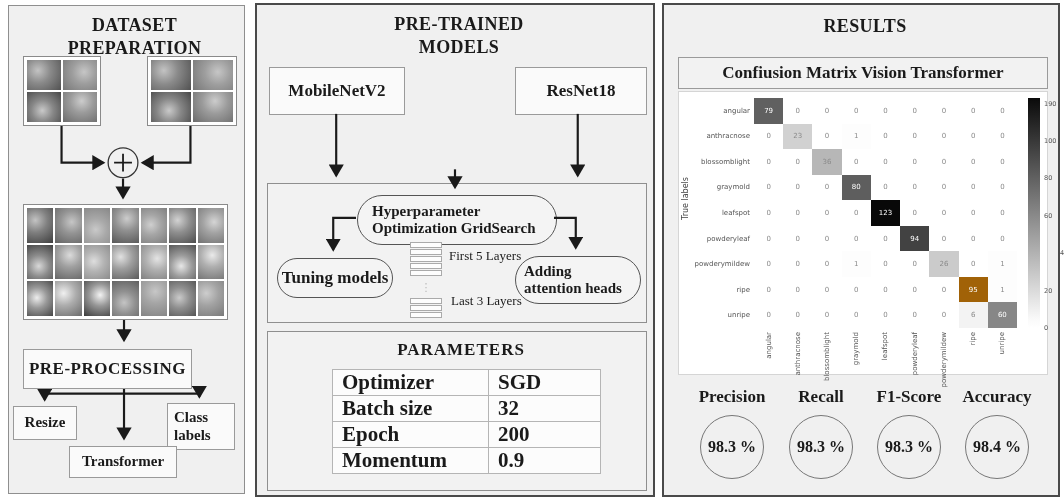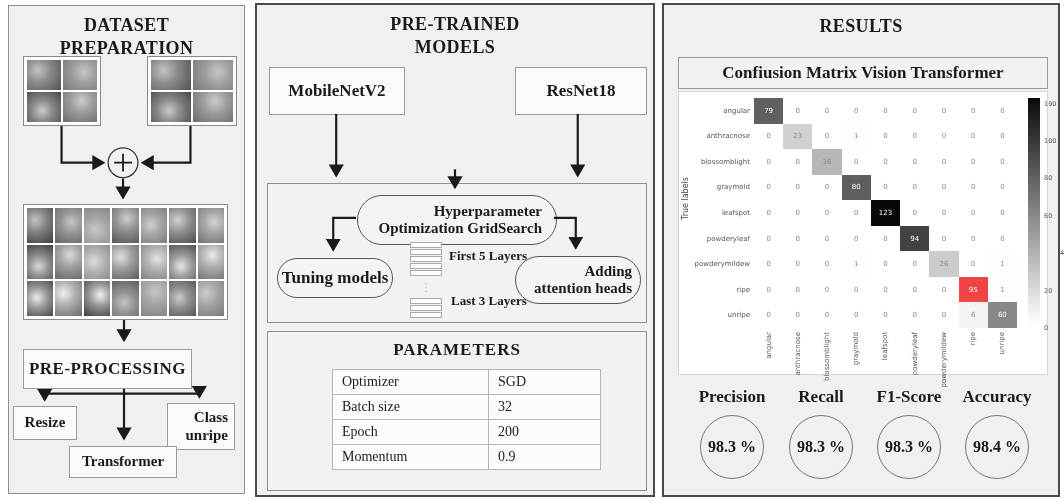--- a/index.html
+++ b/index.html
@@ -1,40 +1,40 @@
 <!DOCTYPE html>
 <html><head>
 <meta charset="utf-8">
 <style>
   html,body{margin:0;padding:0;background:#fff;}
   .canvas{position:relative;width:1064px;height:501px;background:#fff;
           font-family:"Liberation Serif",serif;color:#1a1a1a;overflow:hidden;}
   .panel{position:absolute;background:#f0f0f0;box-sizing:border-box;}
   .panel-light{border:1.5px solid #8f8f8f;}
   .panel-dark{border:2px solid #4a4a4a;}
-  .ptitle{position:absolute;left:0;right:0;text-align:center;font-weight:bold;
+  .ptitle{position:absolute;left:8px;right:0;text-align:center;font-weight:bold;
           font-size:18px;line-height:1.25;letter-spacing:.4px;}
   .box{position:absolute;background:#fafafa;border:1px solid #9a9a9a;box-sizing:border-box;
-       display:flex;align-items:center;justify-content:center;text-align:right;
+       display:flex;align-items:center;justify-content:center;text-align:left;
        font-weight:bold;font-size:15px;line-height:1.15;}
   .big{font-size:17px;}
   .stadium{border-radius:26px;background:#f4f4f4;border:1.4px solid #555;}
   .photo-grid{position:absolute;display:grid;gap:2px;background:#fff;border:1px solid #8a8a8a;
               padding:3px;box-sizing:border-box;}
   .tile{width:100%;height:100%;min-height:0;}
   svg.wires{position:absolute;inset:0;pointer-events:none;}
   
   .stack{position:absolute;width:32px;display:flex;flex-direction:column;gap:1px;}
   .slat{height:6px;background:#fdfdfd;border:1px solid #aaa;box-sizing:border-box;}
   .stack-dots{height:20px;display:flex;align-items:center;justify-content:center;
               color:#bbb;font-size:11px;font-family:"DejaVu Sans",sans-serif;}
-  .stack-label{position:absolute;font-weight:bold;font-size:13px;white-space:nowrap;}
+  .stack-label{position:absolute;font-weight:normal;font-size:13px;white-space:nowrap;}
   
   .params-table{position:absolute;border-collapse:collapse;background:#fff;
-                font-size:14px;font-weight:normal;border-radius:32px;}
+                font-size:21px;font-weight:bold;border-radius:32px;}
   .params-table td{border:1px solid #b5b5b5;height:24px;padding:0 0 0 9px;background:#fcfcfc;}
   .params-table td:first-child{width:146px;}
   .params-table td:last-child{width:102px;}
   
   .plot{position:absolute;background:#fff;border:1px solid #d5d5d5;box-sizing:border-box;
         font-family:"DejaVu Sans",sans-serif;}
   .heatmap{position:absolute;display:grid;}
   .hm-cell{display:flex;align-items:center;justify-content:center;font-size:7px;}
   .row-labels{position:absolute;display:flex;flex-direction:column;}
   .row-label{flex:1;display:flex;align-items:center;justify-content:flex-end;
@@ -123,21 +123,21 @@
       </div>
 
     <div class="box big" style="left:14px;top:343px;width:169px;height:40px;letter-spacing:.5px;">
       <span>PRE-PROCESSING</span>
     </div>
 
     <div class="box" style="left:4px;top:400px;width:64px;height:34px;">
       <span>Resize</span>
     </div>
     <div class="box" style="left:158px;top:397px;width:68px;height:47px;padding:0 6px;">
-      <span>Class unripe</span>
+      <span>Class labels</span>
     </div>
     <div class="box" style="left:60px;top:440px;width:108px;height:32px;">
       <span>Transformer</span>
     </div>
   </div>
 
   <div class="panel panel-dark" style="left:255px;top:3px;width:400px;height:494px;">
     <div class="ptitle" style="top:8px;">
       <span style="display:block;width:170px;margin:0 auto;">PRE-TRAINED MODELS</span>
     </div>
@@ -302,21 +302,21 @@
           <div class="hm-cell" style="background: rgb(203, 203, 203); color: rgb(138, 138, 138);">26</div>
           <div class="hm-cell" style="background: rgb(255, 255, 255); color: rgb(138, 138, 138);">0</div>
           <div class="hm-cell" style="background: rgb(253, 253, 253); color: rgb(138, 138, 138);">1</div>
           <div class="hm-cell" style="background: rgb(255, 255, 255); color: rgb(138, 138, 138);">0</div>
           <div class="hm-cell" style="background: rgb(255, 255, 255); color: rgb(138, 138, 138);">0</div>
           <div class="hm-cell" style="background: rgb(255, 255, 255); color: rgb(138, 138, 138);">0</div>
           <div class="hm-cell" style="background: rgb(255, 255, 255); color: rgb(138, 138, 138);">0</div>
           <div class="hm-cell" style="background: rgb(255, 255, 255); color: rgb(138, 138, 138);">0</div>
           <div class="hm-cell" style="background: rgb(255, 255, 255); color: rgb(138, 138, 138);">0</div>
           <div class="hm-cell" style="background: rgb(255, 255, 255); color: rgb(138, 138, 138);">0</div>
-          <div class="hm-cell" style="background: #ef4444; color: rgb(255, 255, 255);">95</div>
+          <div class="hm-cell" style="background: #a16207; color: rgb(255, 255, 255);">95</div>
           <div class="hm-cell" style="background: rgb(253, 253, 253); color: rgb(138, 138, 138);">1</div>
           <div class="hm-cell" style="background: rgb(255, 255, 255); color: rgb(138, 138, 138);">0</div>
           <div class="hm-cell" style="background: rgb(255, 255, 255); color: rgb(138, 138, 138);">0</div>
           <div class="hm-cell" style="background: rgb(255, 255, 255); color: rgb(138, 138, 138);">0</div>
           <div class="hm-cell" style="background: rgb(255, 255, 255); color: rgb(138, 138, 138);">0</div>
           <div class="hm-cell" style="background: rgb(255, 255, 255); color: rgb(138, 138, 138);">0</div>
           <div class="hm-cell" style="background: rgb(255, 255, 255); color: rgb(138, 138, 138);">0</div>
           <div class="hm-cell" style="background: rgb(255, 255, 255); color: rgb(138, 138, 138);">0</div>
           <div class="hm-cell" style="background: rgb(243, 243, 243); color: rgb(138, 138, 138);">6</div>
           <div class="hm-cell" style="background: rgb(135, 135, 135); color: rgb(255, 255, 255);">60</div>

